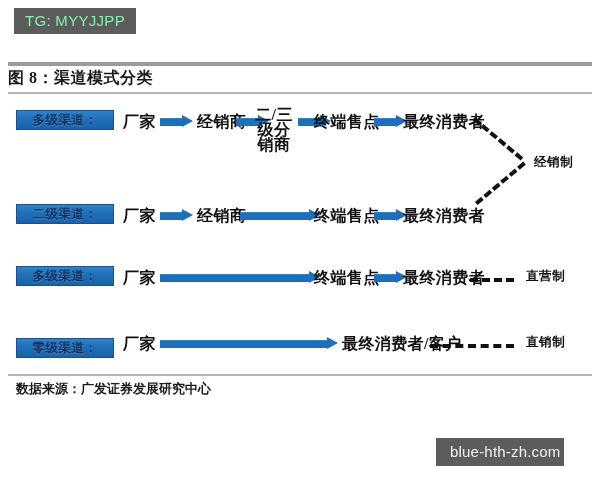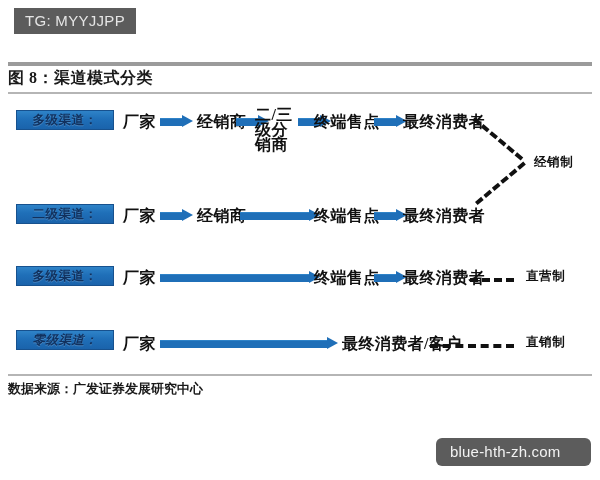--- a/index.html
+++ b/index.html
@@ -14,21 +14,21 @@
     overflow: hidden;
     position: relative;
   }
 
   
   #tg-badge {
     position: absolute;
     left: 14px;
     top: 8px;
     background: #5c5c5c;
-    color: #e5e5e5;
+    color: #86efac;
     font-family: "Liberation Sans", sans-serif;
     font-size: 15px;
     letter-spacing: .3px;
     padding: 5px 11px 6px 11px;
     line-height: 1;
     white-space: nowrap;
   }
 
   
   #figure {
@@ -62,21 +62,21 @@
     background: #b5b5b5;
   }
   #fig-bottomline {
     position: absolute;
     left: 0; top: 312px;
     width: 584px; height: 2px;
     background: #b5b5b5;
   }
   #fig-source {
     position: absolute;
-    left: 0; top: 318px;
+    left: 8px; top: 318px;
     width: 584px; height: 20px;
     font-size: 13px;
     font-weight: bold;
     color: #1a1a1a;
     white-space: nowrap;
   }
 
   
   .row {
     position: absolute;
@@ -108,21 +108,21 @@
     font-size: 16px;
     font-weight: bold;
     color: #111;
     white-space: nowrap;
     letter-spacing: .4px;
   }
   .node.stacked {
     white-space: normal;
     width: 38px;
     line-height: 15px;
-    text-align: left;
+    text-align: center;
   }
 
   
   .arrow {
     position: absolute;
     height: 13px;
   }
   .arrow .shaft {
     position: absolute;
     left: 0;
@@ -167,24 +167,23 @@
   
   #site-badge {
     position: absolute;
     left: 436px;
     top: 438px;
     background: #5c5c5c;
     color: #f2f2f2;
     font-family: "Liberation Sans", sans-serif;
     font-size: 15px;
     letter-spacing: .2px;
-    padding: 6px 30px 7px 14px;
+    padding: 6px 3px 7px 14px;
     line-height: 1;
     white-space: nowrap;
-    border-radius: 6px;
   }
 </style>
 </head>
 <body>
 
 <div id="tg-badge">TG: MYYJJPP</div>
 
 <div id="figure">
 
   <div id="fig-topline"></div>
@@ -270,21 +269,21 @@
     </div>
 
     <div class="node" style="left:395px; top:8px;">最终消费者</div>
 
     <div class="dash-seg" style="left:462px; top:18px; width:44px;"></div>
 
     <div class="mode-label" style="left:518px; top:8px;">直营制</div>
   </div>
 
   <div class="row" style="top:264px;">
-    <div class="tag-box" style="top:4px;font-style:italic;">零级渠道：</div>
+    <div class="tag-box" style="top:12px;">零级渠道：</div>
 
     <div class="node" style="left:115px; top:8px;">厂家</div>
 
     <div class="arrow" style="left:152px; top:11px; width:178px;">
       <div class="shaft" style="width:167px;"></div>
       <div class="head" style="left:167px;"></div>
     </div>
 
     <div class="node" style="left:334px; top:8px;">最终消费者/客户</div>
 

